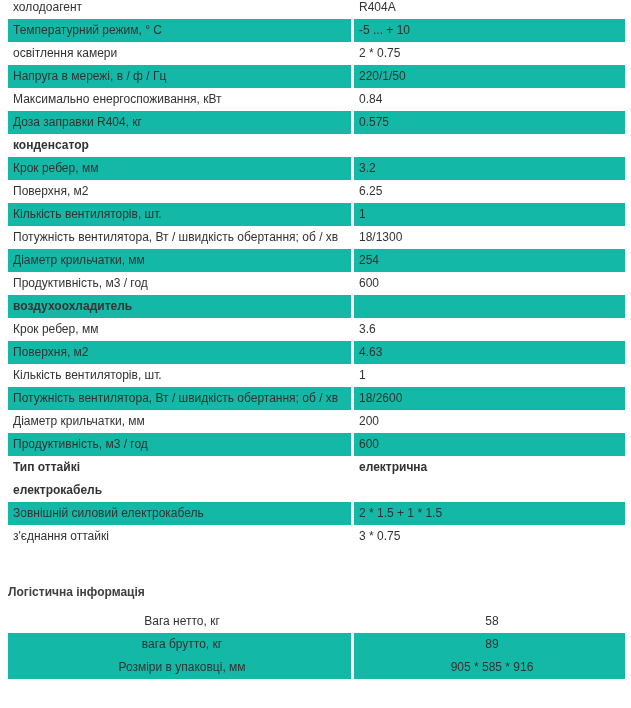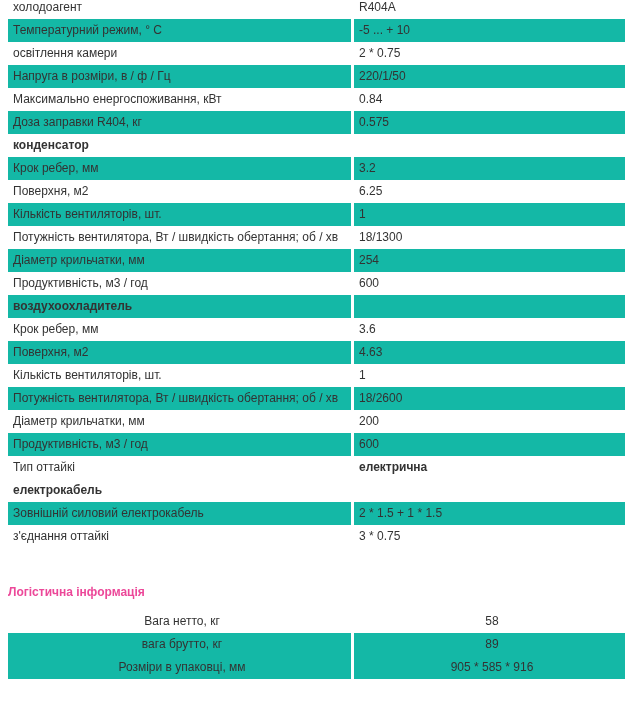--- a/index.html
+++ b/index.html
@@ -30,29 +30,29 @@
     padding: 0 0 0 5px;
     vertical-align: middle;
     line-height: 23px;
     white-space: nowrap;
   }
   .specs td.label { width: 338px; }
   .specs td.value { width: auto; }
   .specs tr.striped td { background: #14b8a6; }
   .specs tr.section td { font-weight: bold; }
   .specs tr.bold-value td.value { font-weight: bold; }
-  .specs tr.bold-value td.label { font-weight: normal; margin-top: 12px; }
+  .specs tr.bold-value td.label { font-weight: bold; margin-top: 12px; }
   .logistics-title {
     position: absolute;
     left: 8px;
     top: 584px;
     font-weight: bold;
     font-size: 12px;
     line-height: 16px;
-    color: #ec4899;
+    color: #404040;
   }
   .specs2 {
     top: 610px;
     text-align: center;
   }
 </style>
 </head>
 <body>
 
 <table class="specs">
@@ -63,21 +63,21 @@
     </tr>
     <tr class="striped">
       <td class="label">Температурний режим, ° C</td>
       <td class="value">-5 ... + 10</td>
     </tr>
     <tr>
       <td class="label">освітлення камери</td>
       <td class="value">2 * 0.75</td>
     </tr>
     <tr class="striped">
-      <td class="label">Напруга в розміри, в / ф / Гц</td>
+      <td class="label">Напруга в мережі, в / ф / Гц</td>
       <td class="value">220/1/50</td>
     </tr>
     <tr>
       <td class="label">Максимально енергоспоживання, кВт</td>
       <td class="value">0.84</td>
     </tr>
     <tr class="striped">
       <td class="label">Доза заправки R404, кг</td>
       <td class="value">0.575</td>
     </tr>

